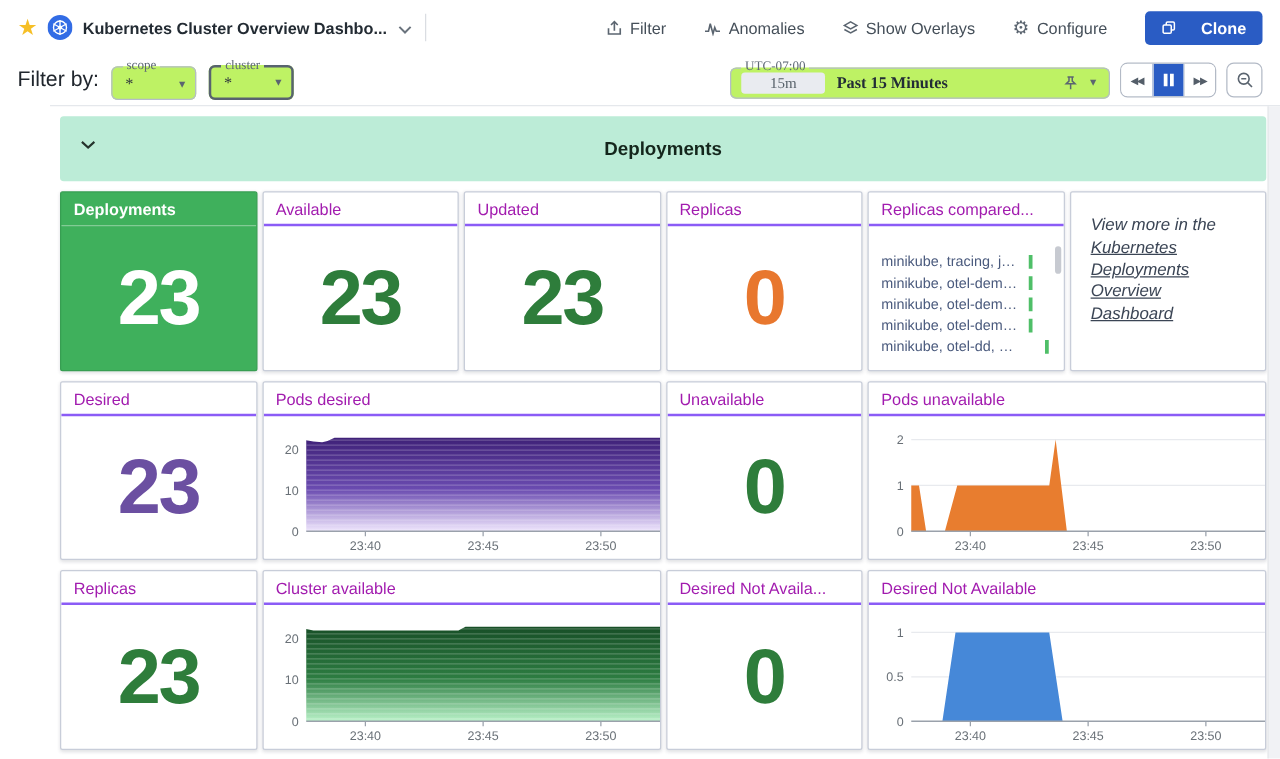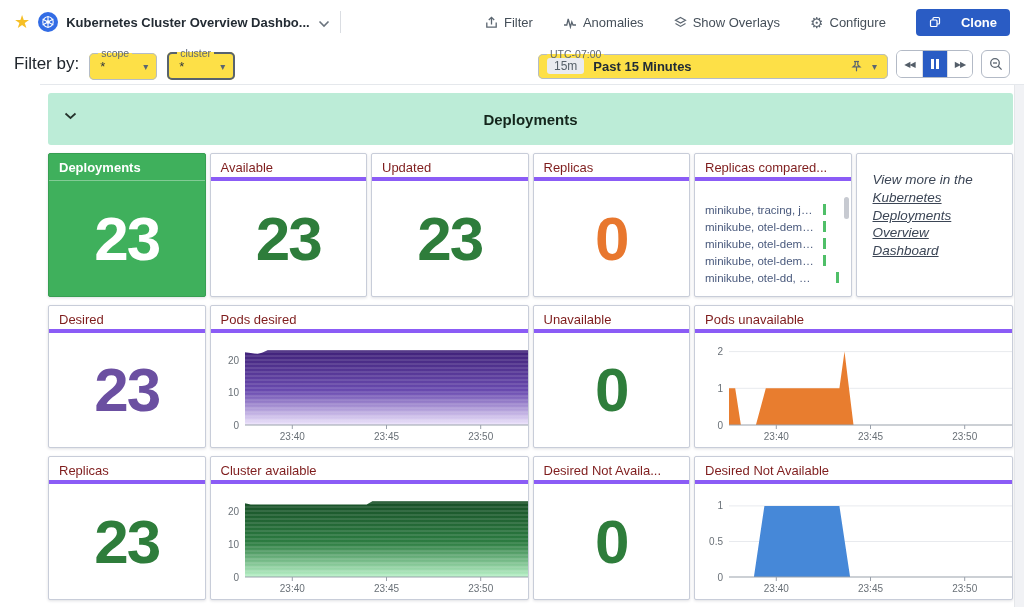--- a/index.html
+++ b/index.html
@@ -15,31 +15,31 @@
   .vdivider { width:1px; height:22px; background:#dadde2; margin-left:4px; }
   .topbar-right { margin-left:auto; display:flex; align-items:center; gap:30px; }
   .tb-btn { display:flex; align-items:center; gap:6px; font-size:13px; color:#454f59; cursor:pointer; }
   .gear { font-size:15px; color:#5b6570; line-height:1; }
   .clone-btn { display:flex; align-items:center; gap:7px; color:#fff; font-size:13px; font-weight:bold;
                border-radius:4px; padding:6px 13px; cursor:pointer; }
 
   
   .filterbar { display:flex; align-items:center; height:40px; padding:0 14px; }
   .filter-label { font-size:17px; color:#20262d; margin-right:10px; }
-  fieldset { border:1px solid #b4bcc8; border-radius:5px; background:#fde047; }
+  fieldset { border:1px solid #b4bcc8; border-radius:5px; background:#bef264;font-family:Liberation Serif, serif; }
   fieldset legend { font-size:10.5px; color:#5e6876; padding:0 3px; margin-left:8px; line-height:1; }
   .filter-fs { width:68px; margin-right:10px; cursor:pointer; }
   .filter-fs .fs-row { display:flex; align-items:center; padding:0 8px 4px 10px; height:20px; }
   .filter-fs.dark { border:2px solid #58636f; }
   .fs-value { font-size:13px; color:#30363d; flex:1; }
   .caret { font-size:10px; color:#5b6570; }
   .filter-right { margin-left:auto; display:flex; align-items:center; gap:8px; }
-  .time-fs { width:350px; cursor:pointer; }
+  .time-fs { width:304px; cursor:pointer; }
   .time-fs .fs-row { display:flex; align-items:center; gap:9px; padding:0 10px 5px 8px; height:19px; }
-  .time-pill { font-size:12px; color:#566069; background:#e9ebf0; border-radius:3px; padding:1px 7px; }
+  .time-pill { font-size:12px; color:#566069; background:#e9ebf0; border-radius:3px; padding:1px 23px; }
   .time-label { font-size:13px; font-weight:bold; color:#222c36; flex:1; }
   .pbgroup { display:flex; border:1px solid #b3bac6; border-radius:6px; overflow:hidden; height:28px; background:#fff; }
   .pb { width:25px; display:flex; align-items:center; justify-content:center; cursor:pointer; background:#fff; }
   .pb + .pb { border-left:1px solid #d9dde3; }
   .skip { font-size:8px; letter-spacing:-1px; color:#545e69; }
   .pause-bars { display:flex; gap:2px; }
   .pause-bars i { display:block; width:3px; height:10px; background:#fff; }
   .sqbtn { width:29px; height:28px; border:1px solid #b3bac6; border-radius:6px; display:flex;
            align-items:center; justify-content:center; background:#fff; cursor:pointer; }
 
@@ -49,22 +49,22 @@
   .gutter { position:absolute; top:85px; right:0; bottom:0; width:10px; background:#f1f2f5; border-left:1px solid #e5e7ea; }
   .section-band { position:relative; height:52px; border-radius:3px; display:flex; align-items:center;
                   justify-content:center; margin-bottom:8px; cursor:pointer; }
   .section-title { font-size:15px; font-weight:bold; color:#14261c; }
   .section-chevron { position:absolute; left:16px; top:19px; cursor:pointer; }
 
   .grid { display:grid; grid-template-columns:repeat(6,1fr); grid-template-rows:144px 143px 144px;
           column-gap:4px; row-gap:8px; }
   .card { background:#fff; border:1px solid #c8cdd9; border-radius:2px; box-shadow:0 1px 3px rgba(25,35,60,.14);
           display:flex; flex-direction:column; overflow:hidden; }
-  .card-title { flex:0 0 27px; line-height:27px; padding:0 10px; font-size:13px; color:#7f1d1d;
-                border-bottom:4px solid #8b5cf6; white-space:nowrap; overflow:hidden; }
+  .card-title { flex:0 0 27px; line-height:27px; padding:0 10px; font-size:13px; color:#a21caf;
+                border-bottom:2px solid #8b5cf6; white-space:nowrap; overflow:hidden; }
   .card-body { flex:1; position:relative; display:flex; align-items:center; justify-content:center; }
   .big { font-size:62px; font-weight:bold; letter-spacing:-2px; line-height:1; }
   .span2 { grid-column:span 2; }
   .card.selected { border-color:#379e52; }
   .card.selected .card-title { color:#fff; font-weight:bold; border-bottom:1px solid rgba(255,255,255,.35); }
   .chart { position:absolute; inset:0; cursor:crosshair; }
 
   
   .toplist-body { flex:1; position:relative; padding:20px 6px 6px 10px; }
   .tl-row { display:flex; align-items:center; height:17px; font-size:11.5px; color:#4a5a7d; cursor:pointer; }

